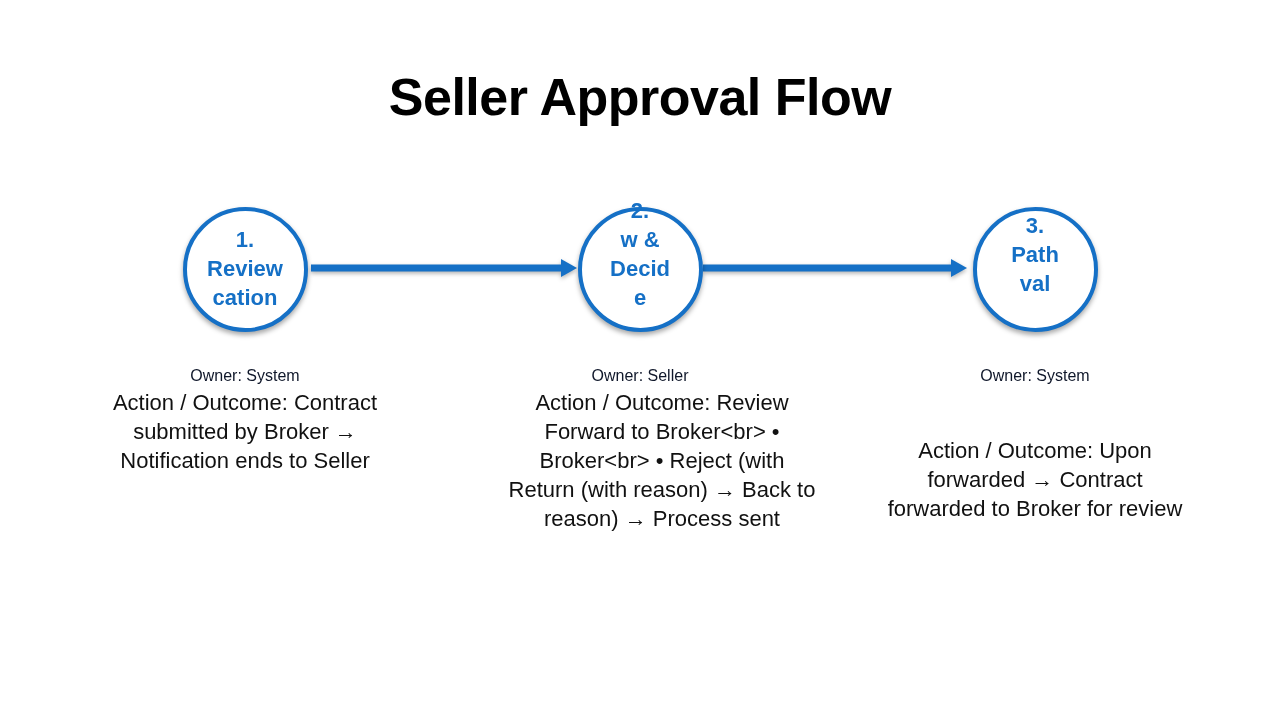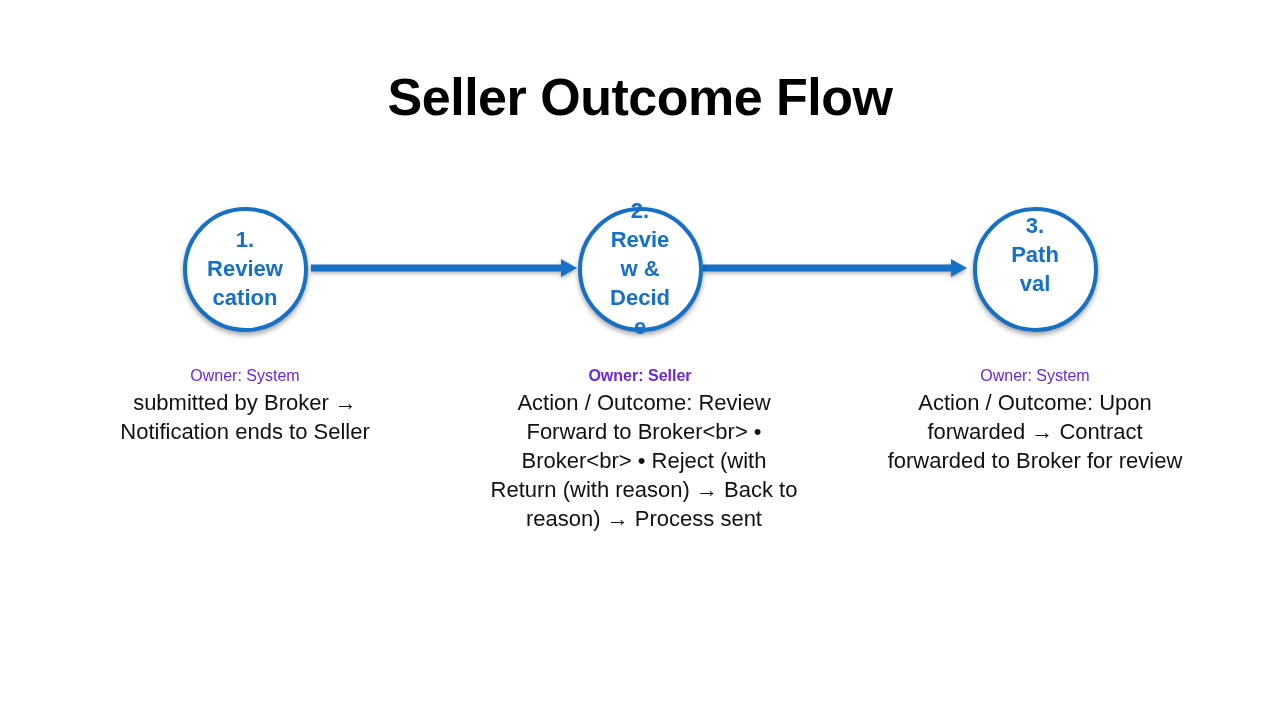--- a/index.html
+++ b/index.html
@@ -57,70 +57,70 @@
   .ar1 { left: 703px; top: 257px; }
   .arrow line { stroke: var(--accent); stroke-width: 7; }
   .arrow polygon { fill: var(--accent); }
   .owner {
     position: absolute;
     width: 360px;
     top: 365px;
     text-align: center;
     font-size: 16px;
     line-height: 21px;
-    color: #6d28d9;
+    color: #0f172a;
   }
   .o0 { left: 65px; }
-  .o1 { left: 460px; font-weight: bold; }
+  .o1 { left: 460px; }
   .o2 { left: 855px; }
   .action {
     position: absolute;
     width: 380px;
     top: 388px;
     text-align: center;
     font-size: 22px;
     line-height: 29px;
     color: #111111;
   }
   .a0 { left: 55px; }
-  .a1 { left: 454px; }
-  .a2 { left: 845px; }
+  .a1 { left: 472px; }
+  .a2 { left: 845px; margin-top: 48px; }
 </style>
 </head>
 <body>
 
 <div class="slide">
 
-  <h1 class="title">Seller Outcome Flow</h1>
+  <h1 class="title">Seller Approval Flow</h1>
 
   <svg class="arrow ar0" width="266" height="22" viewBox="0 0 266 22">
     <line x1="0" y1="11" x2="251" y2="11"></line>
     <polygon points="250,2 266,11 250,20"></polygon>
   </svg>
   <svg class="arrow ar1" width="264" height="22" viewBox="0 0 264 22">
     <line x1="0" y1="11" x2="249" y2="11"></line>
     <polygon points="248,2 264,11 248,20"></polygon>
   </svg>
 
   <div class="circle c0"></div>
   <div class="circle-label cl0">
     <div>1.</div>
     <div>Review</div>
     <div>cation</div>
   </div>
   <div class="owner o0">Owner: System</div>
   <div class="action a0">
+    <div>Action / Outcome: Contract</div>
     <div>submitted by Broker →</div>
     <div>Notification ends to Seller</div>
   </div>
 
   <div class="circle c1"></div>
   <div class="circle-label cl1">
     <div>2.</div>
-    <div>Revie</div>
     <div>w &amp;</div>
     <div>Decid</div>
     <div>e</div>
   </div>
   <div class="owner o1">Owner: Seller</div>
   <div class="action a1">
     <div>Action / Outcome: Review</div>
     <div>Forward to Broker&lt;br&gt; •</div>
     <div>Broker&lt;br&gt; • Reject (with</div>
     <div>Return (with reason) → Back to</div>

